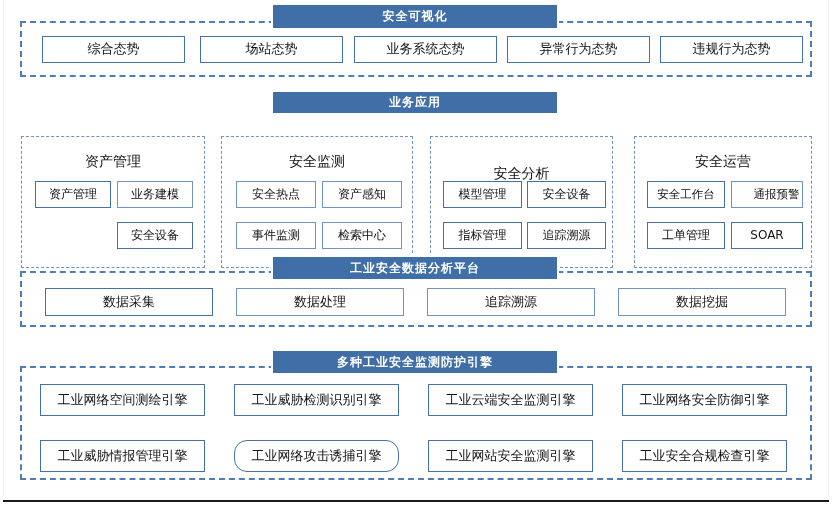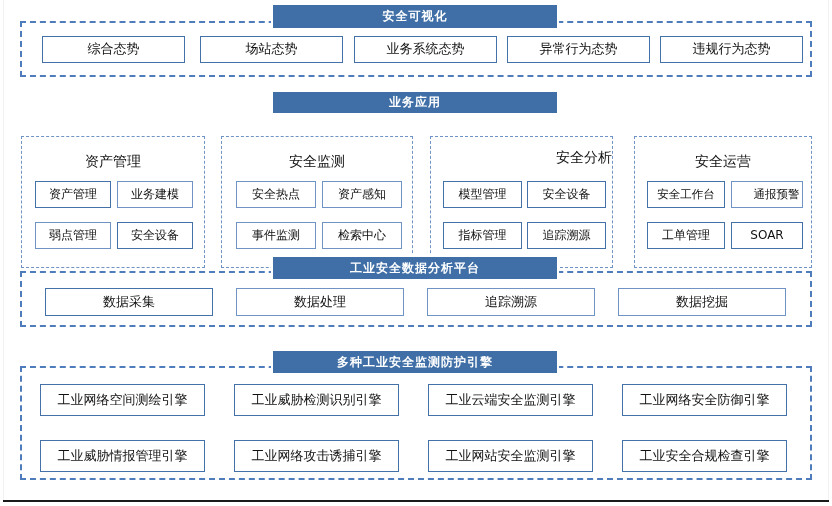--- a/index.html
+++ b/index.html
@@ -132,34 +132,33 @@
     <div class="item" style="left:660px; top:36px; width:143px; height:27px;">违规行为态势</div>
   </div>
 
   <div class="section">
     <div class="banner" style="left:271px; top:90px; width:288px; height:25px;">业务应用</div>
 
     <div class="group" style="left:21px; top:106px; width:184px; height:132px;">
       <div class="group-title" style="top:16px;">资产管理</div>
       <div class="item small" style="left:13px; top:44px; width:76px; height:27px;">资产管理</div>
       <div class="item small thin" style="left:95px; top:44px; width:76px; height:27px;">业务建模</div>
-      <div class="item small thin" style="left:13px; top:85px; width:76px; height:27px;">弱点管理</div>
       <div class="item small" style="left:95px; top:85px; width:76px; height:27px;">安全设备</div>
     </div>
 
     <div class="group" style="left:221px; top:106px; width:192px; height:132px;">
       <div class="group-title" style="top:16px;">安全监测</div>
       <div class="item small thin" style="left:14px; top:44px; width:80px; height:27px;">安全热点</div>
       <div class="item small thin" style="left:100px; top:44px; width:80px; height:27px;">资产感知</div>
       <div class="item small thin" style="left:14px; top:85px; width:80px; height:27px;">事件监测</div>
       <div class="item small thin" style="left:100px; top:85px; width:80px; height:27px;">检索中心</div>
     </div>
 
     <div class="group" style="left:430px; top:106px; width:183px; height:132px;">
-      <div class="group-title" style="top:12px;text-align:right;">安全分析</div>
+      <div class="group-title" style="top:28px;">安全分析</div>
       <div class="item small" style="left:12px; top:44px; width:79px; height:27px;">模型管理</div>
       <div class="item small" style="left:96px; top:44px; width:79px; height:27px;">安全设备</div>
       <div class="item small" style="left:12px; top:85px; width:79px; height:27px;">指标管理</div>
       <div class="item small" style="left:96px; top:85px; width:79px; height:27px;">追踪溯源</div>
     </div>
 
     <div class="group" style="left:634px; top:106px; width:178px; height:132px;">
       <div class="group-title" style="top:16px;">安全运营</div>
       <div class="item tiny" style="left:12px; top:44px; width:78px; height:27px;">安全工作台</div>
       <div class="item tiny thin" style="left:96px; top:44px; width:72px; height:27px;padding-left:19px;">通报预警</div>
@@ -181,18 +180,18 @@
   <div class="section">
     <div class="dashed-box" style="left:20px; top:366px; width:792px; height:114px;"></div>
     <div class="banner" style="left:271px; top:349px; width:288px; height:26px;">多种工业安全监测防护引擎</div>
 
     <div class="item" style="left:40px; top:384px; width:165px; height:32px;">工业网络空间测绘引擎</div>
     <div class="item" style="left:234px; top:384px; width:165px; height:32px;">工业威胁检测识别引擎</div>
     <div class="item" style="left:428px; top:384px; width:165px; height:32px;">工业云端安全监测引擎</div>
     <div class="item" style="left:622px; top:384px; width:165px; height:32px;">工业网络安全防御引擎</div>
 
     <div class="item" style="left:40px; top:440px; width:165px; height:32px;">工业威胁情报管理引擎</div>
-    <div class="item" style="left:234px; top:440px; width:165px; height:32px;">工业网络攻击诱捕引擎</div>
+    <div class="item" style="left:234px; top:440px; width:165px; height:32px;border-radius:13px;">工业网络攻击诱捕引擎</div>
     <div class="item" style="left:428px; top:440px; width:165px; height:32px;">工业网站安全监测引擎</div>
     <div class="item" style="left:622px; top:440px; width:165px; height:32px;">工业安全合规检查引擎</div>
   </div>
 
 </div>
 
 </body></html>

